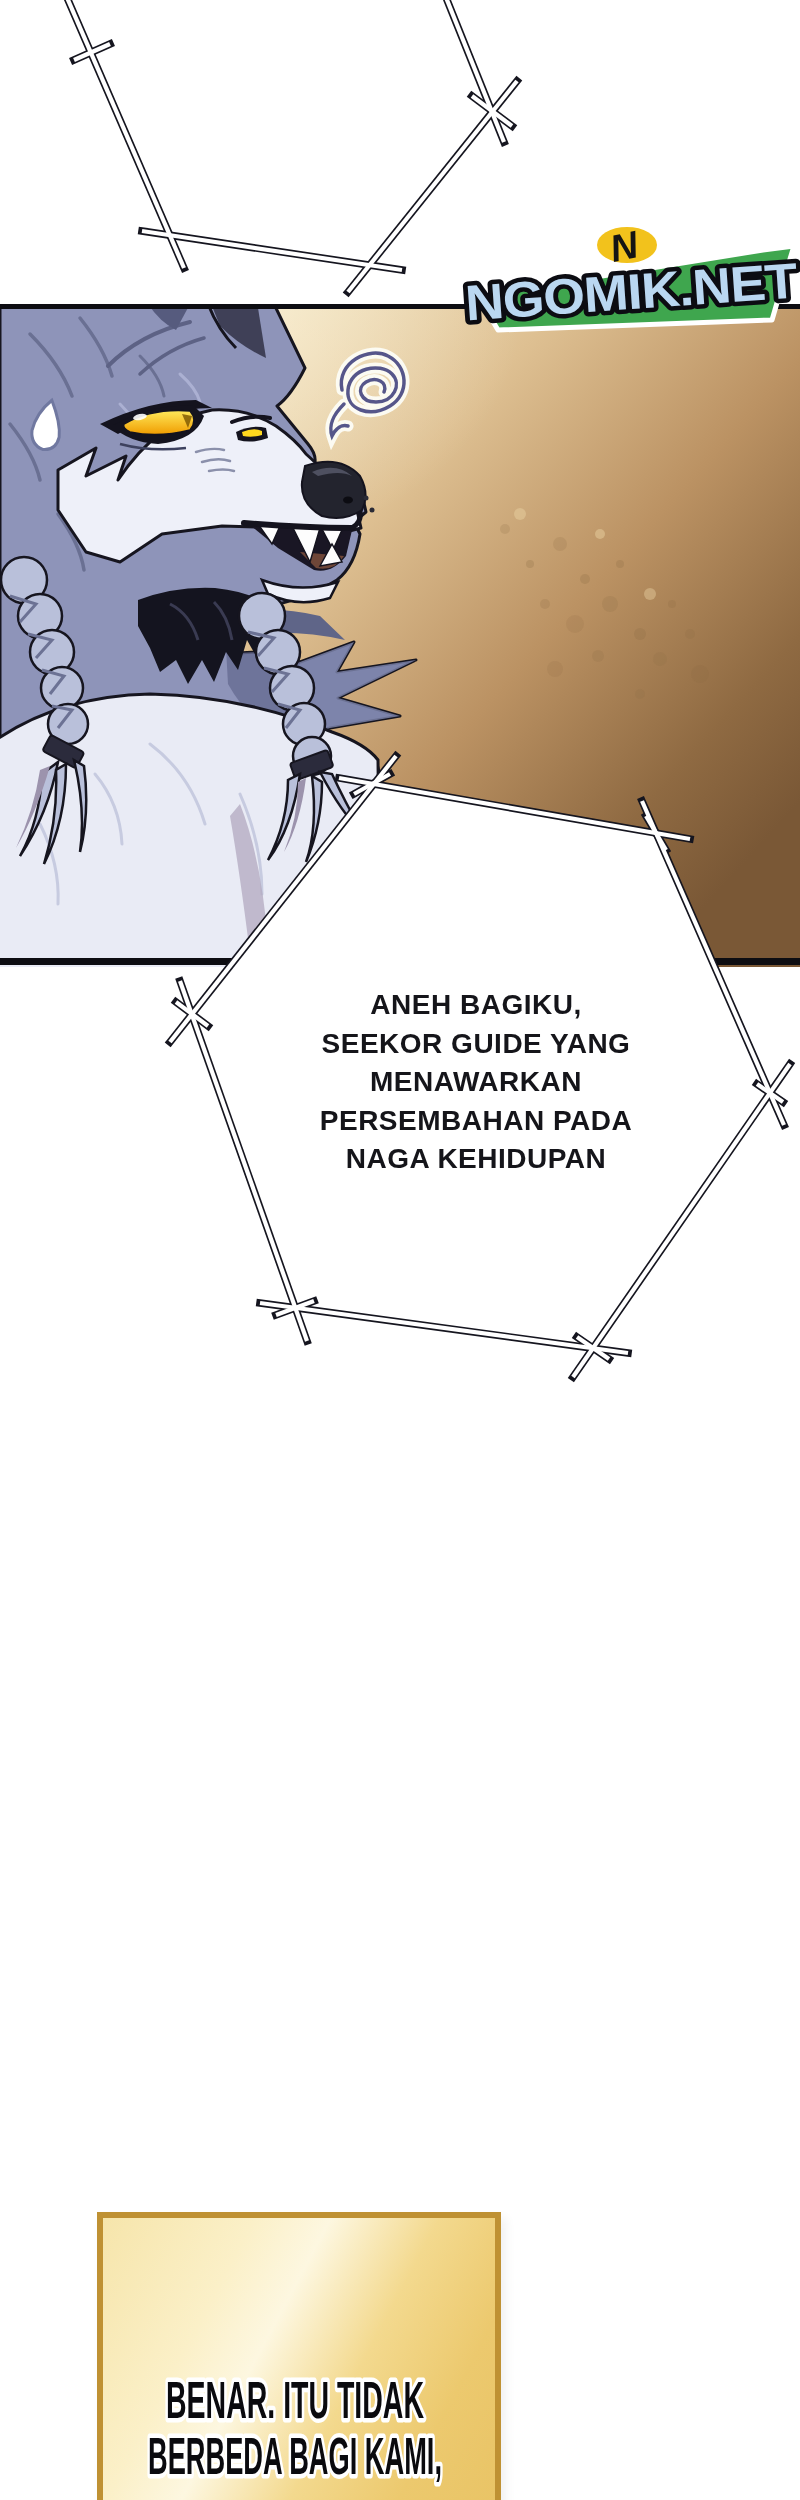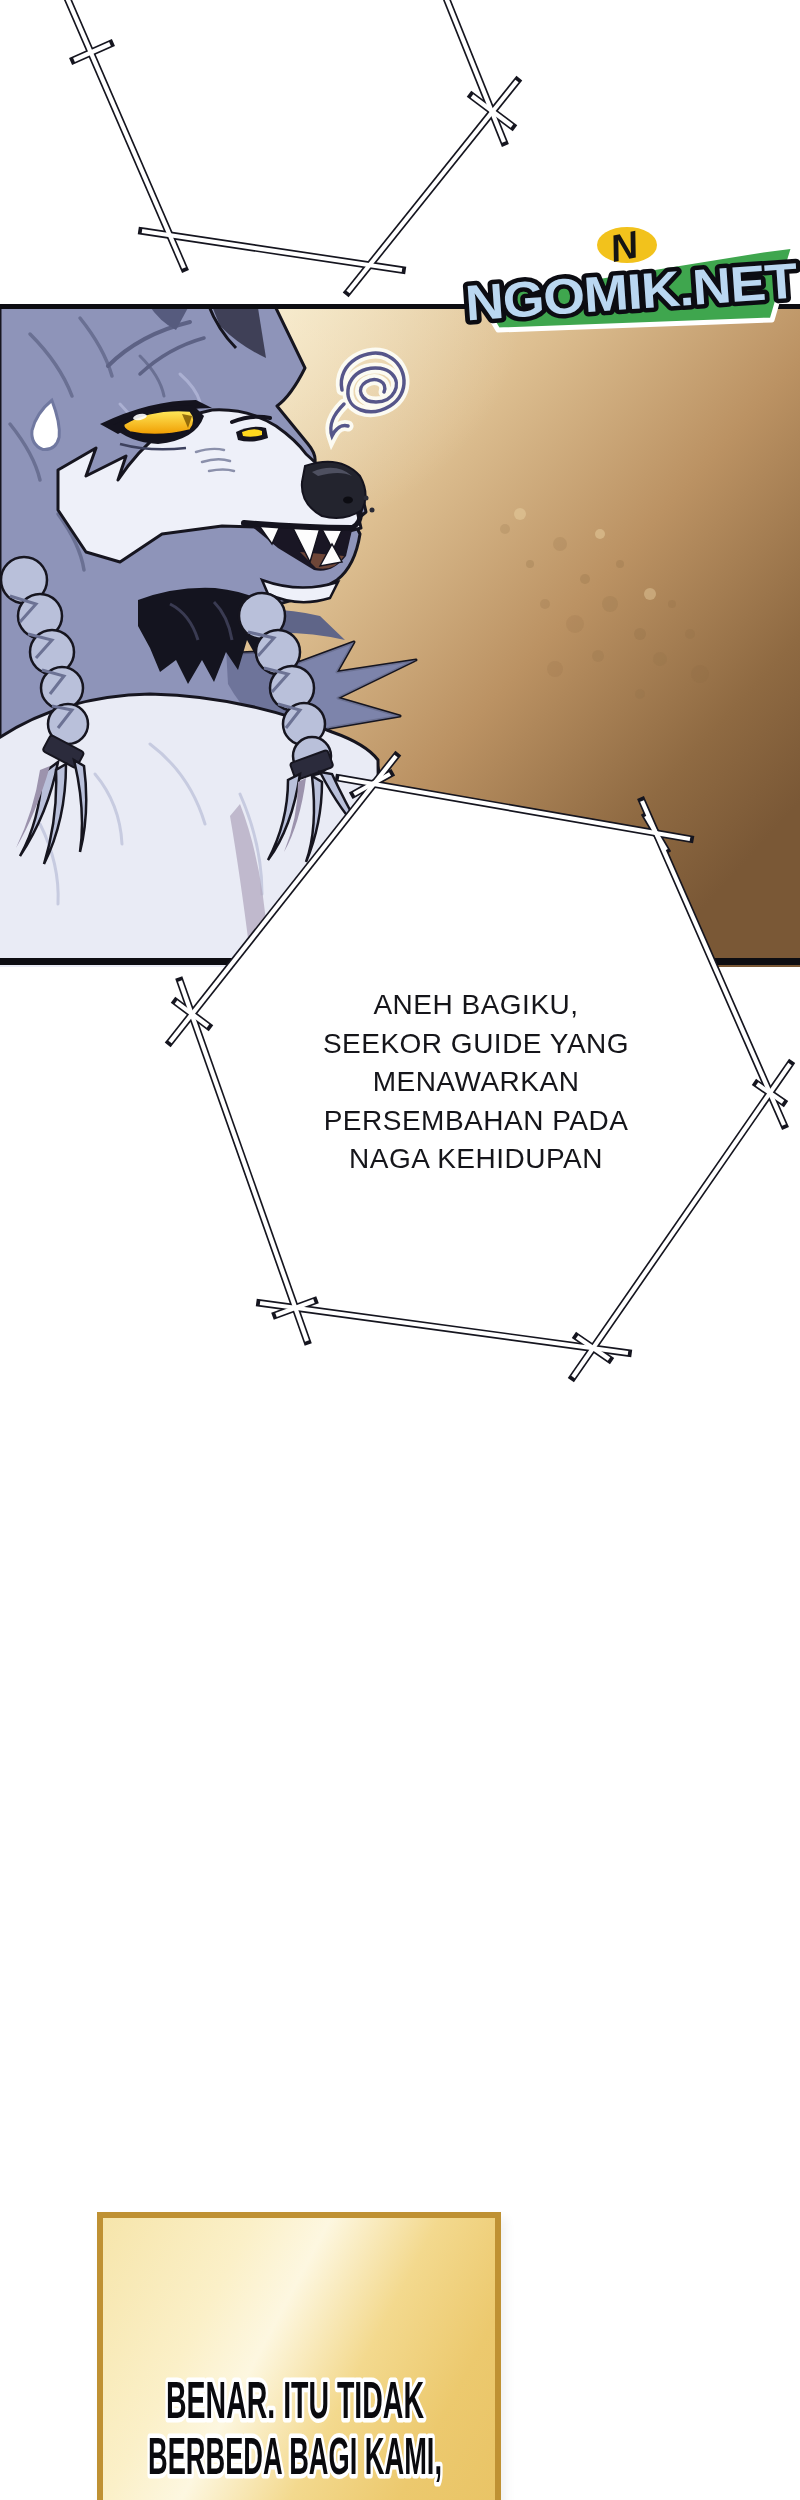--- a/index.html
+++ b/index.html
@@ -2,21 +2,21 @@
 <html><head>
 <meta charset="utf-8">
 <style>
   html,body{margin:0;padding:0;background:#ffffff;}
   .page{
     position:relative;width:800px;height:2500px;overflow:hidden;
     background:#ffffff;font-family:"Liberation Sans",sans-serif;
   }
   .bubble-text{
     position:absolute;text-align:center;white-space:pre-line;
-    font-weight:400;color:#15151a;letter-spacing:.5px;
+    font-weight:700;color:#15151a;letter-spacing:.5px;
   }
   .bubble-text.top{left:167px;top:50px;width:260px;font-size:29px;line-height:39px;}
   .bubble-text.middle{left:316px;top:986px;width:320px;font-size:28px;line-height:38.5px;z-index:6;}
   .panel{
     position:absolute;left:0;top:304px;width:800px;height:663px;z-index:1;
   }
   .logo{position:absolute;left:460px;top:226px;width:345px;height:112px;z-index:3;}
   .bubble-svg{position:absolute;z-index:5;}
   .bubble-svg.top{left:0;top:0;width:560px;height:320px;z-index:2;}
   .bubble-svg.middle{left:140px;top:750px;width:665px;height:680px;}

